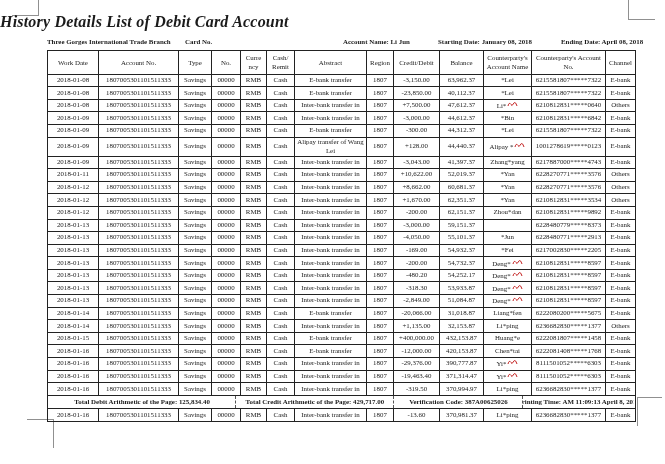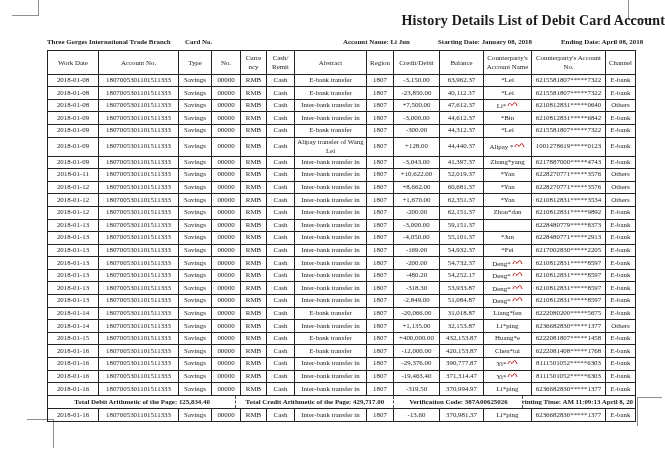--- a/index.html
+++ b/index.html
@@ -1,19 +1,19 @@
 <!DOCTYPE html>
 <html><head>
 <meta charset="utf-8">
 <style>
   html,body{margin:0;padding:0;background:#fff;}
   .page{position:relative;width:665px;height:464px;background:#fff;overflow:hidden;
         font-family:"Liberation Serif","DejaVu Serif",serif;color:#1b1b1b;}
-  .title{position:absolute;top:13px;left:0;width:100%;text-align:right;
-         font-weight:bold;font-size:14px;letter-spacing:.2px;}
+  .title{position:absolute;top:13px;left:0;width:100%;text-align:left;
+         font-weight:bold;font-size:16px;letter-spacing:.2px;font-style:italic;}
   .info{position:absolute;top:38px;left:0;width:100%;height:11px;font-size:6.9px;font-weight:bold;}
   .info span{position:absolute;white-space:nowrap;}
   .inf-branch{left:47px;}
   .inf-card{left:185px;}
   .inf-name{left:343px;}
   .inf-start{left:438px;}
   .inf-end{left:561px;}
 
   table.stmt{position:absolute;left:47px;top:50px;width:588px;border-collapse:collapse;
              table-layout:fixed;font-size:6.9px;}

